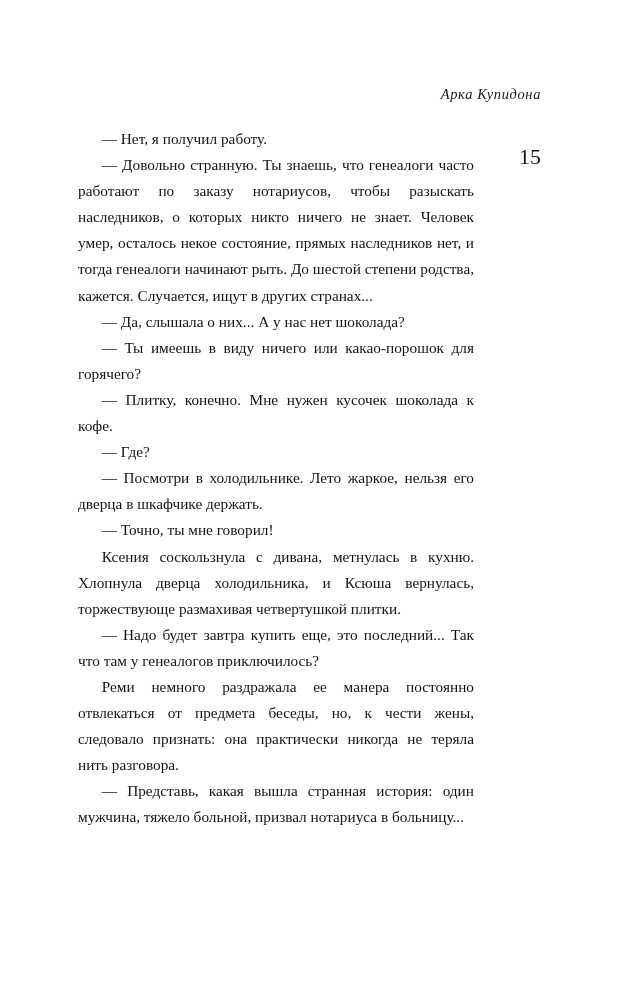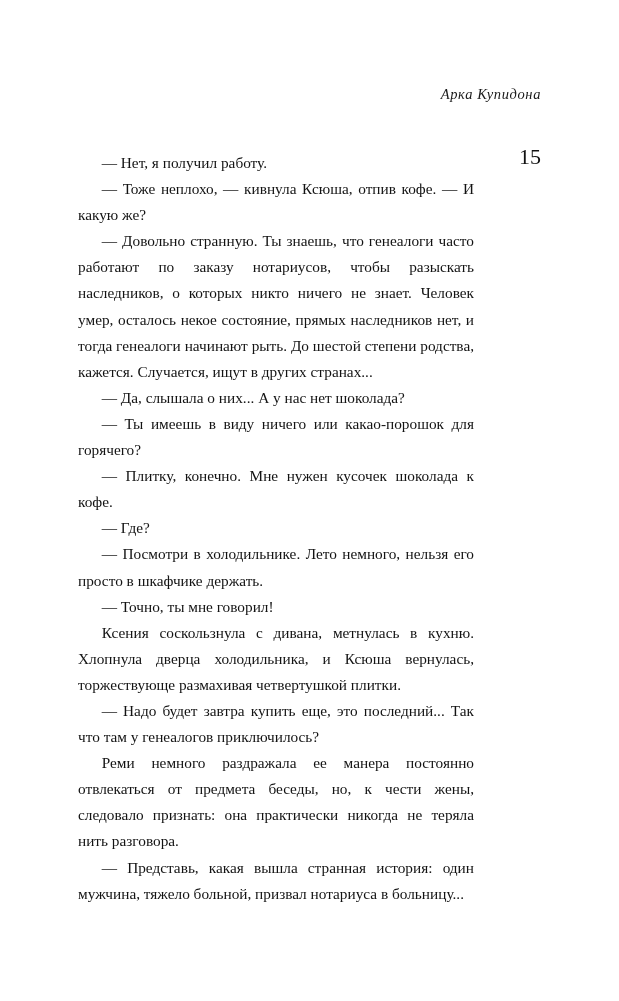--- a/index.html
+++ b/index.html
@@ -43,45 +43,43 @@
   .body-text {
     position: absolute;
     top: 126px;
     left: 78px;
     width: 396px;
     font-size: 15.3px;
     line-height: 26.1px;
     text-align: justify;
     text-justify: inter-word;
     color: #131313;
-    margin-top: 24px;
   }
   .body-text p {
     margin: 0;
     text-indent: 1.55em;
   }
 </style>
 </head>
 <body>
 
 <div class="page">
 
   <div class="header">Арка Купидона</div>
 
   <div class="folio">15</div>
 
   <div class="body-text">
     <p>— Нет, я получил работу.</p>
-    <p>— Тоже неплохо, — кивнула Ксюша, отпив кофе. — И какую же?</p>
     <p>— Довольно странную. Ты знаешь, что генеалоги часто работают по заказу нотариусов, чтобы разыскать наследников, о которых никто ничего не знает. Человек умер, осталось некое состояние, прямых наследников нет, и тогда генеалоги начинают рыть. До шестой степени родства, кажется. Случается, ищут в других странах...</p>
     <p>— Да, слышала о них... А у нас нет шоколада?</p>
     <p>— Ты имеешь в виду ничего или какао-порошок для горячего?</p>
     <p>— Плитку, конечно. Мне нужен кусочек шоколада к кофе.</p>
     <p>— Где?</p>
-    <p>— Посмотри в холодильнике. Лето немного, нельзя его просто в шкафчике держать.</p>
+    <p>— Посмотри в холодильнике. Лето жаркое, нельзя его дверца в шкафчике держать.</p>
     <p>— Точно, ты мне говорил!</p>
     <p>Ксения соскользнула с дивана, метнулась в кухню. Хлопнула дверца холодильника, и Ксюша вернулась, торжествующе размахивая четвертушкой плитки.</p>
     <p>— Надо будет завтра купить еще, это последний... Так что там у генеалогов приключилось?</p>
     <p>Реми немного раздражала ее манера постоянно отвлекаться от предмета беседы, но, к чести жены, следовало признать: она практически никогда не теряла нить разговора.</p>
     <p>— Представь, какая вышла странная история: один мужчина, тяжело больной, призвал нотариуса в больницу...</p>
   </div>
 
 </div>
 
 </body></html>

